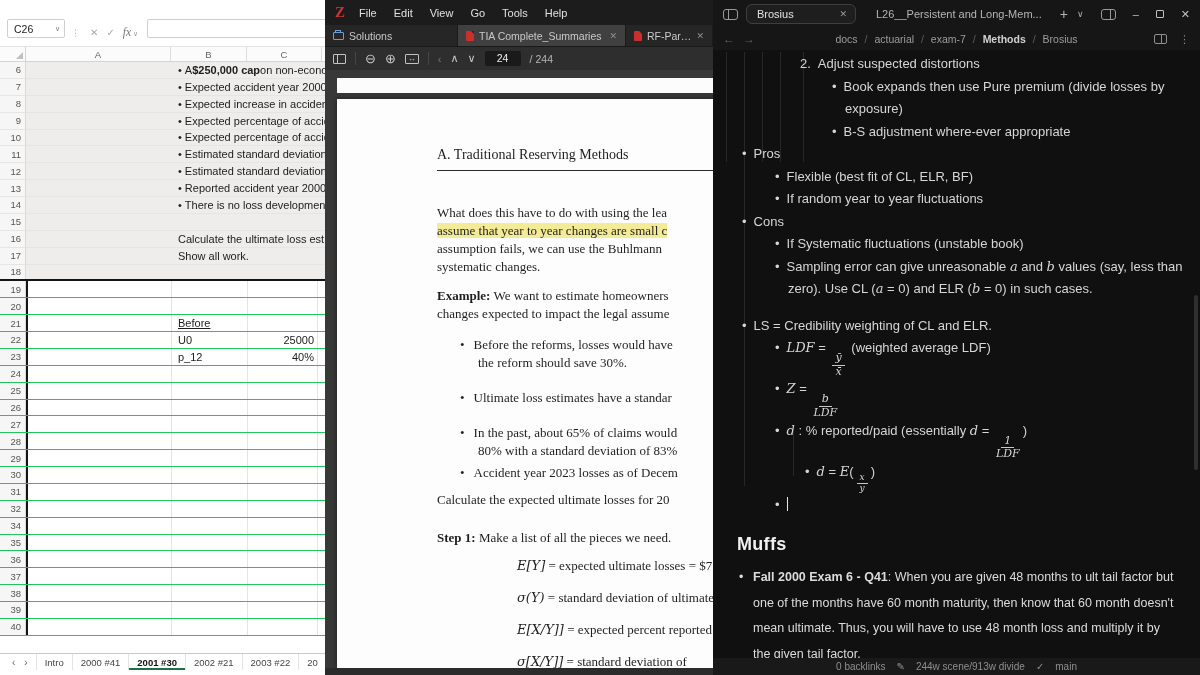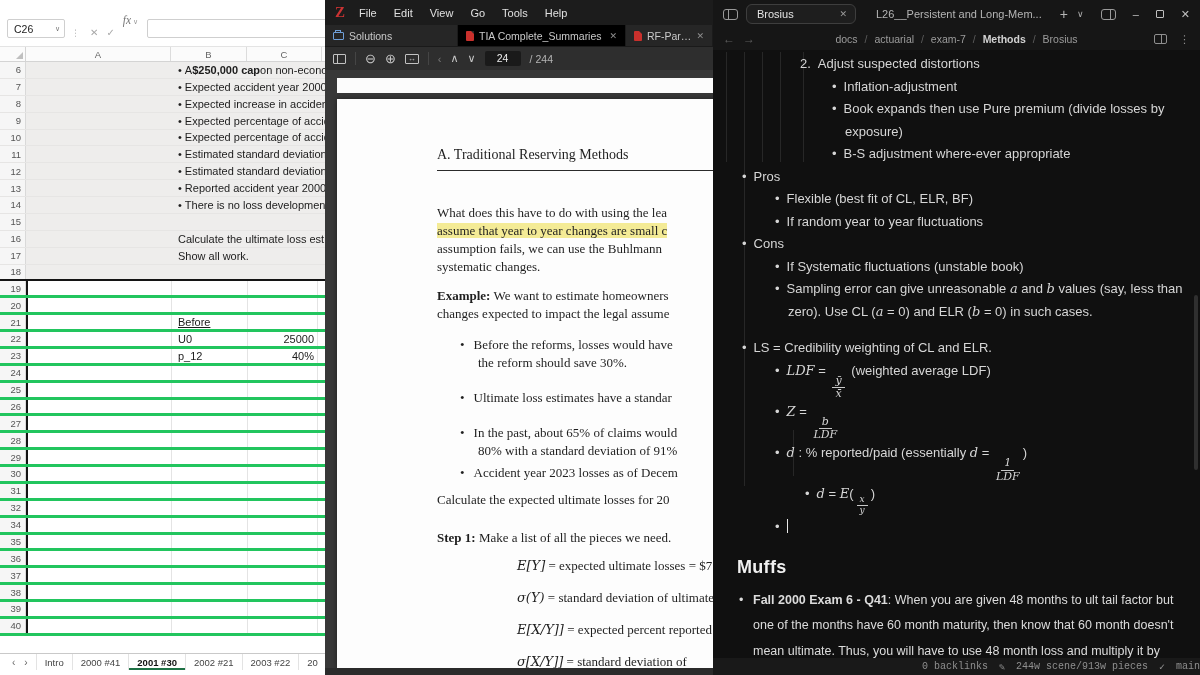--- a/index.html
+++ b/index.html
@@ -7,29 +7,29 @@
   #stage{position:relative;width:1200px;height:675px;overflow:hidden;background:#fff;
          font-family:"Liberation Sans",sans-serif;}
 
   
   .xl-window{position:absolute;left:0;top:0;width:332px;height:675px;background:#fff;z-index:10;overflow:hidden;}
   .xl-fbar{position:absolute;top:12px;left:0;right:0;height:26px;display:flex;align-items:flex-end;padding-left:7px;background:#fff;}
   .xl-namebox{width:58px;height:19px;border:1px solid #cfcfcf;border-radius:2px;display:flex;align-items:center;justify-content:space-between;padding:0 4px 0 6px;font-size:10.5px;color:#222;}
   .xl-namebox .chev{font-size:7px;color:#777;}
   .xl-dots{color:#b0b0b0;font-size:9px;margin:0 6px;}
   .xl-fico{color:#a8a8a8;font-size:10px;margin:0 4px;}
-  .xl-fx{font-family:"Liberation Serif",serif;font-style:italic;color:#777;font-size:11.5px;margin:0 2px 12px 4px;}
+  .xl-fx{font-family:"Liberation Serif",serif;font-style:italic;color:#777;font-size:11.5px;margin:0 2px 0 4px;}
   .xl-fx .chev{font-style:normal;font-size:7px;color:#999;margin-left:2px;}
   .xl-finput{flex:1;height:19px;border:1px solid #cfcfcf;border-radius:2px;margin:0 0 0 7px;font-size:10.5px;color:#222;padding:0 4px;line-height:17px;}
   .xl-chdr{position:absolute;top:46px;left:0;right:0;height:16px;display:flex;background:#fbfbfb;border-top:1px solid #e4e4e4;border-bottom:1px solid #d4d4d4;font-size:9.5px;color:#666;}
   .xl-corner{width:26px;border-right:1px solid #d4d4d4;position:relative;}
   .xl-corner:after{content:'';position:absolute;right:2px;bottom:2px;border-style:solid;border-width:0 0 7px 7px;border-color:transparent transparent #c0c0c0 transparent;}
   .xl-ch{border-right:1px solid #dcdcdc;text-align:center;line-height:15px;}
   .xl-grid{position:absolute;top:62px;left:0;right:0;height:591px;overflow:hidden;}
-  .xl-row{position:relative;height:16.885px;display:flex;border-bottom:3px solid #22c55e;}
+  .xl-row{position:relative;height:16.885px;display:flex;border-bottom:1px solid #22c55e;}
   .xl-row.shaded .xl-rowbody{background:#eeedec;}
   .xl-row.shaded{border-bottom:1px solid #e6e5e4;}
   .xl-row.thickb{border-bottom:2px solid #141414;}
   .xl-rowhdr{width:26px;background:#f6f6f6;border-right:1px solid #d9d9d9;font-size:9.5px;color:#555;display:flex;align-items:center;justify-content:flex-end;padding-right:4px;flex:none;}
   .xl-rowbody{flex:1;position:relative;}
   .xl-row.boxed .xl-rowbody{box-shadow:inset 2px 0 0 #141414;}
   .xl-vline{position:absolute;top:0;bottom:0;width:1px;background:#e4e4e4;}
   .xl-v1{left:145px}.xl-v2{left:221px}.xl-v3{left:291px}
   .xl-bcell{position:absolute;left:152px;top:0;bottom:0;display:flex;align-items:center;font-size:11px;color:#1c1c1c;white-space:nowrap;z-index:2;}
   .xl-bullet{margin-right:3px;}
@@ -42,21 +42,21 @@
   .xl-tab:first-of-type{border-left:1px solid #e3e3e3;}
   .xl-tab.active{font-weight:700;color:#111;box-shadow:inset 0 -2px 0 #1e7145;background:#fff;}
 
   
   .ztr-window{position:absolute;left:325px;top:0;width:388px;height:675px;z-index:20;display:flex;flex-direction:column;background:#383838;}
   .ztr-menubar{height:25px;background:#1c1c1c;display:flex;align-items:center;padding:0 10px;flex:none;}
   .ztr-logo{color:#cc3333;font-family:"Liberation Serif",serif;font-weight:700;font-size:15px;margin-right:14px;}
   .ztr-menu{color:#e0e0e0;font-size:11px;margin-right:17px;}
   .ztr-tabbar{height:22px;background:#262626;display:flex;flex:none;border-bottom:1px solid #1a1a1a;}
   .ztr-tab{display:flex;align-items:center;gap:5px;padding:0 8px;border-right:1px solid #1b1b1b;font-size:10.5px;color:#c9c9c9;white-space:nowrap;overflow:hidden;}
-  .ztr-tab.active{background:#000000;}
+  .ztr-tab.active{background:#404040;}
   .ztr-tab .close{margin-left:auto;color:#8f8f8f;font-size:9px;}
   .ztr-tab1{width:133px;flex:none;}
   .ztr-tab2{width:168px;flex:none;}
   .ztr-tab3{flex:1;}
   .ico-folder{width:11px;height:8px;border:1px solid #6f9fd8;border-radius:1px;position:relative;flex:none;}
   .ico-folder:before{content:'';position:absolute;left:1px;top:-3px;width:4px;height:2px;border:1px solid #6f9fd8;border-bottom:none;}
   .ico-pdf{width:8px;height:10px;background:#c9302c;border-radius:1px;position:relative;flex:none;}
   .ico-pdf:before{content:'';position:absolute;right:0;top:0;border-style:solid;border-width:0 3px 3px 0;border-color:transparent #262626 transparent transparent;}
   .ztr-toolbar{height:23px;background:#2e2e2e;display:flex;align-items:center;padding:0 8px;gap:9px;flex:none;color:#c8c8c8;}
   .ico-sidebar{width:13px;height:10px;border:1px solid #c2c2c2;border-radius:1px;position:relative;}
@@ -111,21 +111,21 @@
   .obs-item{position:relative;line-height:22.5px;color:#d6d6d6;font-size:13px;}
   .obs-item .marker{margin-right:7px;}
   .obs-item.gap-top{margin-top:14px;}
   .frac{display:inline-flex;flex-direction:column;align-items:center;vertical-align:-9px;margin:0 3px;font-family:"DejaVu Serif",serif;font-style:italic;font-size:11px;line-height:1.15;}
   .frac .fn{border-bottom:1px solid #c8c8c8;padding:0 3px;}
   .frac.small{font-size:9px;vertical-align:-4px;line-height:1.1;}
   .obs-cursor{display:inline-block;width:1.5px;height:14px;background:#e8e8e8;vertical-align:-2px;}
   .obs-h1{margin:18px 0 10px 24px;font-size:18px;font-weight:700;color:#f0f0f0;letter-spacing:.3px;font-family:"Liberation Sans",sans-serif;}
   .muffs-item{position:relative;padding-left:40px;padding-right:20px;font-size:12.5px;line-height:25.5px;color:#dcdcdc;}
   .muffs-item .dot{position:absolute;left:26px;}
-  .obs-status{position:absolute;left:0;right:0;bottom:0;height:17px;background:#191919;display:flex;align-items:center;justify-content:flex-end;gap:11px;font-size:10px;color:#8f8f8f;font-family:Liberation Mono, monospace;}
+  .obs-status{position:absolute;left:0;right:0;bottom:0;height:17px;background:#191919;display:flex;align-items:center;justify-content:center;gap:11px;font-size:10px;color:#8f8f8f;}
   .obs-scroll{position:absolute;right:2px;top:245px;height:175px;width:4px;background:#2f2f2f;border-radius:2px;}
 </style>
 </head>
 <body>
 
 <div id="stage">
 
   <div class="xl-window">
     <div class="xl-fbar">
       <div class="xl-namebox">
@@ -496,21 +496,21 @@
             <div class="pdf-line"><span>What does this have to do with using the lea</span></div>
             <div class="pdf-line"><span class="hl">assume that year to year changes are small c</span></div>
             <div class="pdf-line"><span>assumption fails, we can use the Buhlmann</span></div>
             <div class="pdf-line"><span>systematic changes.</span></div>
             <div class="pdf-line" style="margin-top: 11px;"><span class="bold">Example:</span><span> We want to estimate homeowners</span></div>
             <div class="pdf-line"><span>changes expected to impact the legal assume</span></div>
             <div class="pdf-line pdf-bullet" style="margin-top: 13px;"><span class="pdf-dot">•</span><span>Before the reforms, losses would have</span></div>
             <div class="pdf-line pdf-cont"><span>the reform should save 30%.</span></div>
             <div class="pdf-line pdf-bullet" style="margin-top: 17px;"><span class="pdf-dot">•</span><span>Ultimate loss estimates have a standar</span></div>
             <div class="pdf-line pdf-bullet" style="margin-top: 17px;"><span class="pdf-dot">•</span><span>In the past, about 65% of claims would</span></div>
-            <div class="pdf-line pdf-cont"><span>80% with a standard deviation of 91%</span></div>
+            <div class="pdf-line pdf-cont"><span>80% with a standard deviation of 83%</span></div>
             <div class="pdf-line pdf-bullet" style="margin-top: 4px;"><span class="pdf-dot">•</span><span>Accident year 2023 losses as of Decem</span></div>
             <div class="pdf-line" style="margin-top: 9px;"><span>Calculate the expected ultimate losses for 20</span></div>
             <div class="pdf-line" style="margin-top: 20px;"><span class="bold">Step 1:</span><span> Make a list of all the pieces we need.</span></div>
             <div class="pdf-line pdf-math" style="margin-top: 10px;"><span class="math">E[Y]</span><span> = expected ultimate losses = $75M</span></div>
             <div class="pdf-line pdf-math" style="margin-top: 14px;"><span class="math">σ(Y)</span><span> = standard deviation of ultimate l</span></div>
             <div class="pdf-line pdf-math" style="margin-top: 14px;"><span class="math">E[X/Y]]</span><span> = expected percent reported =</span></div>
             <div class="pdf-line pdf-math" style="margin-top: 14px;"><span class="math">σ[X/Y]]</span><span> = standard deviation of</span></div>
           </div>
       </div>
       <div class="ztr-bottom"></div>
@@ -552,23 +552,20 @@
     <div class="obs-guide" style="left: 13px; top: 2px; height: 110px;"></div>
         <div class="obs-guide" style="left: 31px; top: 2px; height: 434px;"></div>
         <div class="obs-guide" style="left: 49px; top: 2px; height: 110px;"></div>
         <div class="obs-guide" style="left: 67px; top: 2px; height: 110px;"></div>
         <div class="obs-guide" style="left: 90px; top: 2px; height: 110px;"></div>
         <div class="obs-guide" style="left: 80px; top: 380px; height: 46px;"></div>
         <div class="obs-item">
           <div style="padding-left: 87px;"><span class="marker">2.</span><span>Adjust suspected distortions</span></div>
         </div>
         <div class="obs-item">
-          <div style="padding-left: 119px;"><span class="marker">•</span><span>Inflation-adjustment</span></div>
-        </div>
-        <div class="obs-item">
           <div style="padding-left: 119px;"><span class="marker">•</span><span>Book expands then use Pure premium (divide losses by</span></div>
           <div style="padding-left: 132px;"><span>exposure)</span></div>
         </div>
         <div class="obs-item">
           <div style="padding-left: 119px;"><span class="marker">•</span><span>B-S adjustment where-ever appropriate</span></div>
         </div>
         <div class="obs-item">
           <div style="padding-left: 29px;"><span class="marker">•</span><span>Pros</span></div>
         </div>
         <div class="obs-item">
@@ -616,19 +613,19 @@
         </div>
         <div class="obs-item">
           <div style="padding-left: 62px;"><span class="marker">•</span><span class="obs-cursor"></span></div>
         </div>
         <div class="obs-h1">Muffs</div>
         <div class="muffs-item"><span class="dot">•</span><span class="bold">Fall 2000 Exam 6 - Q41</span><span>: When you are given 48 months to ult tail factor but one of the months have 60 month maturity, then know that 60 month doesn't mean ultimate. Thus, you will have to use 48 month loss and multiply it by the given tail factor.</span></div>
       </div>
     <div class="obs-status">
       <span>0 backlinks</span>
       <span>✎</span>
-      <span>244w scene/913w pieces</span>
+      <span>244w scene/913w divide</span>
       <span>✓</span>
       <span>main</span>
     </div>
   </div>
 
 </div>
 
 </body></html>

